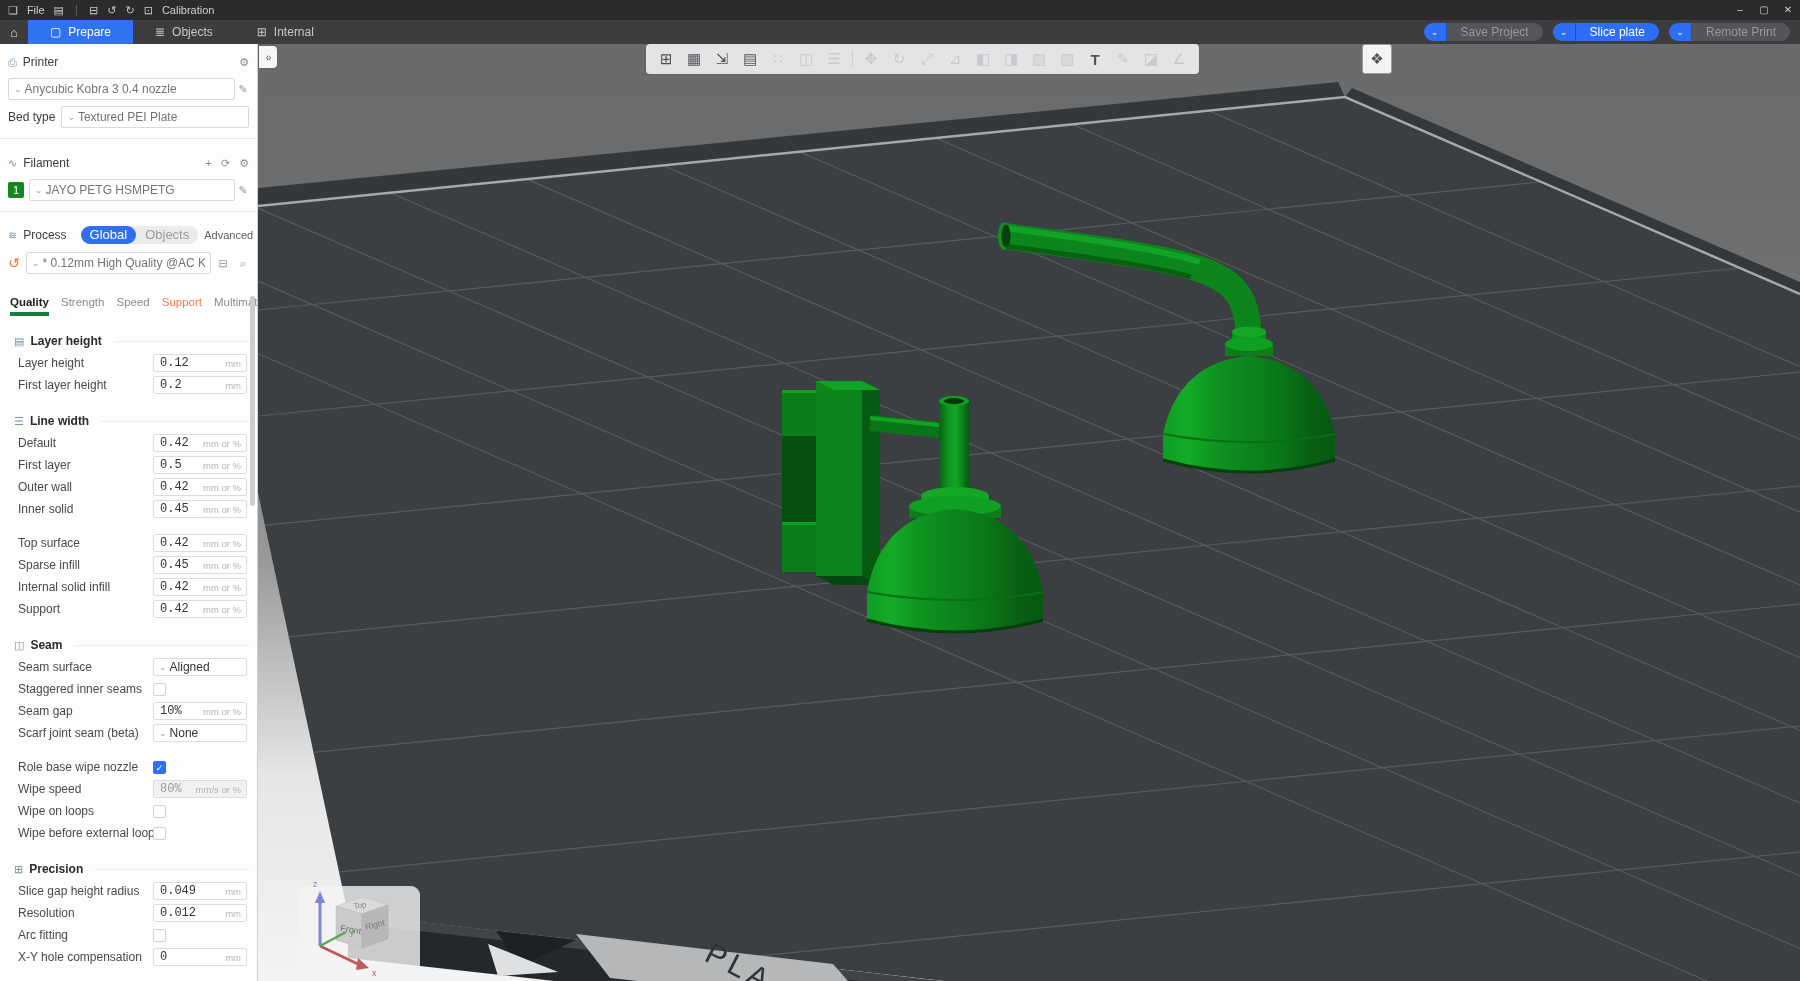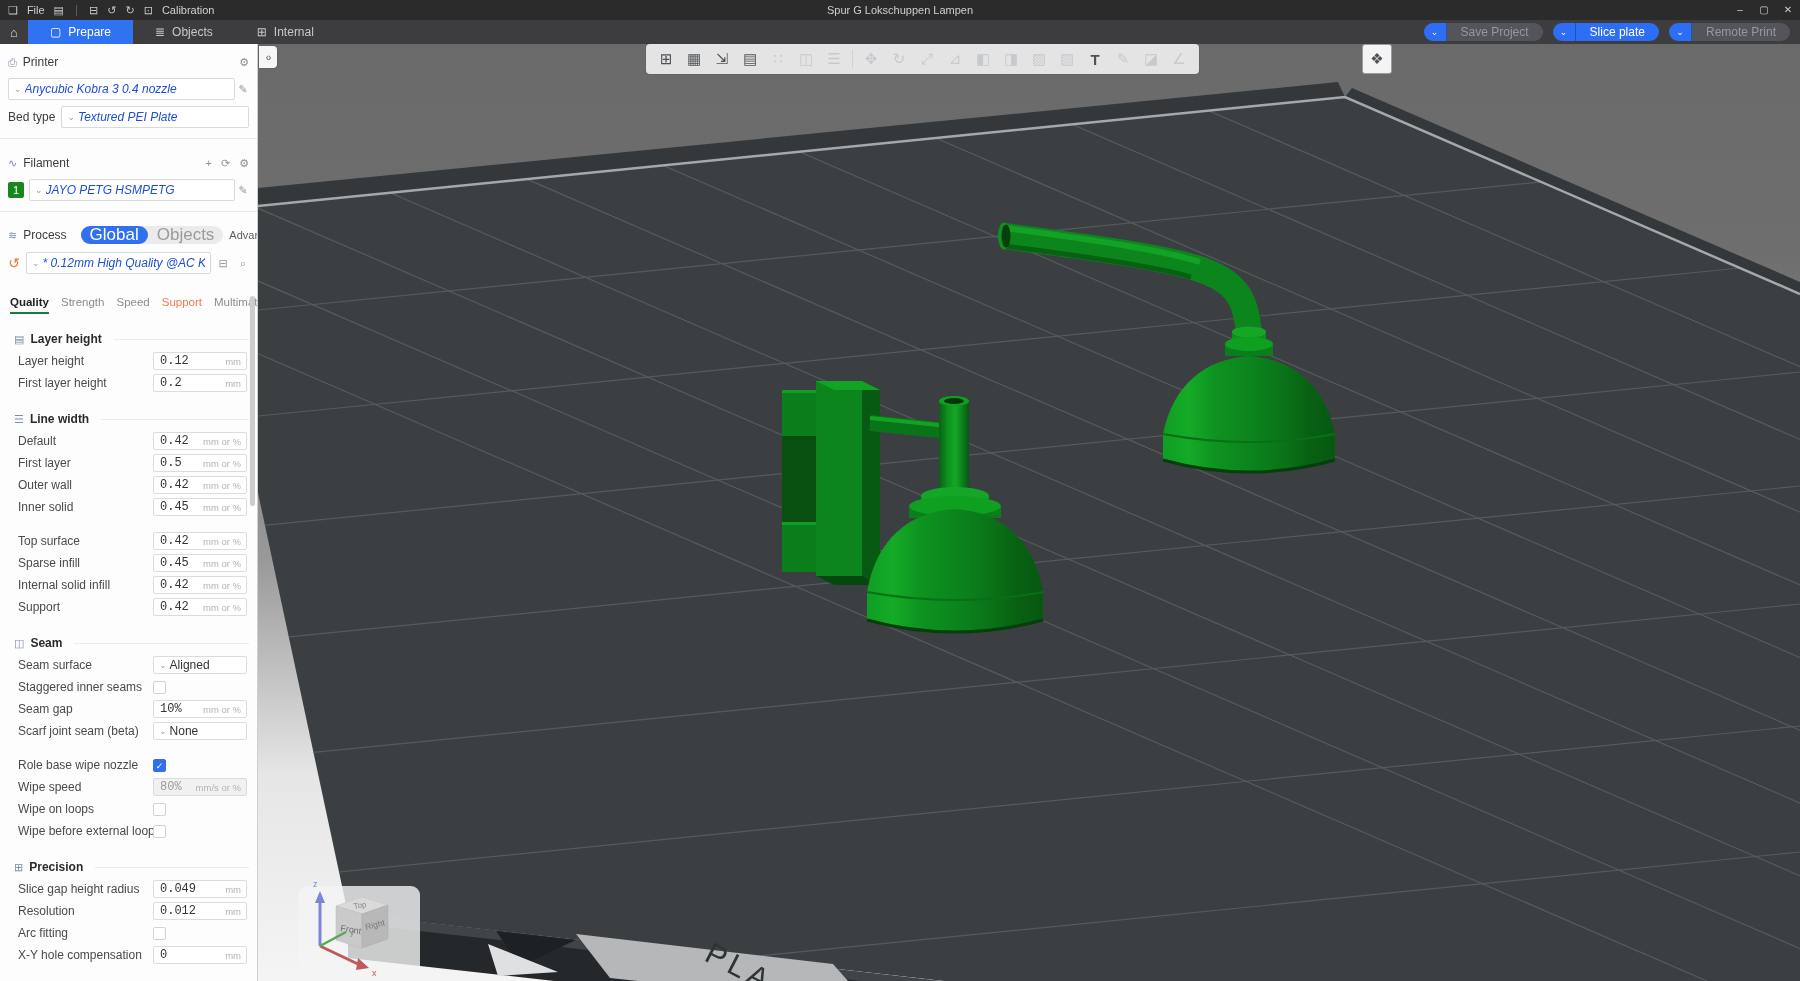--- a/index.html
+++ b/index.html
@@ -26,37 +26,37 @@
   .pill.primary .lab{background:#2e6ef5;color:#fff;}
   
   .main{display:flex;height:937px;}
   .sidebar{width:258px;flex:none;box-sizing:border-box;background:#fdfdfd;border-right:1px solid #cfcfcf;position:relative;font-size:12px;color:#333;overflow:hidden;}
   .sec-head{display:flex;align-items:center;gap:6px;height:24px;padding:0 8px;color:#3c3c3c;}
   .sec-head .shico{color:#7d8fa9;font-size:11px;}
   .sec-right{margin-left:auto;display:flex;gap:9px;color:#8f8f8f;font-size:11px;align-items:center;}
   .selrow{display:flex;align-items:center;margin:4px 6px 0 8px;}
   .selbox{flex:1;height:20px;border:1px solid #d9d9d9;border-radius:2px;background:#fff;display:flex;align-items:center;padding:0 5px;gap:3px;min-width:0;}
   .selbox .chev{color:#9a9a9a;font-size:9px;}
-  .selbox .stext{white-space:nowrap;overflow:hidden;color:#1d4ed8;font-style:italic;}
+  .selbox .stext{white-space:nowrap;overflow:hidden;color:#737373;}
   .mini-ico{width:16px;text-align:center;color:#9a9a9a;font-size:11px;flex:none;}
   .bedrow{display:flex;align-items:center;margin:6px 8px 0 8px;gap:6px;}
   .bedrow .blabel{color:#3c3c3c;flex:none;}
   .divider{height:1px;background:#e7e7e7;margin-top:10px;}
   .slotbadge{width:16px;height:16px;background:#15871e;color:#fff;font-size:11px;display:flex;align-items:center;justify-content:center;border-radius:2px;margin-right:5px;flex:none;}
-  .gpill{display:flex;background:#ebebeb;border-radius:9px;height:18px;font-size:17px;margin-left:8px;}
+  .gpill{display:flex;background:#ebebeb;border-radius:9px;height:18px;font-size:13px;margin-left:8px;}
   .gpill .seg{padding:0 9px;line-height:18px;color:#9b9b9b;}
   .gpill .seg.active{background:#2f6ff0;color:#fff;border-radius:9px;}
   .advlbl{font-size:11px;color:#5f5f5f;}
   .switch{width:22px;height:12px;background:#2f6ff0;border-radius:6px;position:relative;flex:none;}
   .switch::after{content:"";position:absolute;right:1px;top:1px;width:10px;height:10px;border-radius:50%;background:#fff;}
   .presetrow{display:flex;align-items:center;margin:4px 6px 0 6px;gap:4px;}
   .reset-ico{color:#f0772e;font-size:14px;width:16px;text-align:center;flex:none;}
   .tabs{display:flex;gap:12px;margin:22px 0 0 10px;font-size:11.5px;white-space:nowrap;overflow:hidden;}
   .ptab{color:#8c8c8c;padding-bottom:4px;}
-  .ptab.active{color:#222;font-weight:bold;border-bottom:2px solid #15803d;}
+  .ptab.active{color:#222;font-weight:bold;border-bottom:4px solid #15803d;}
   .ptab.modified{color:#f0784f;}
   
   #param-sections{margin-top:2px;}
   .psec-head{display:flex;align-items:center;gap:6px;margin:16px 8px 2px 14px;height:18px;}
   .psec-icon{color:#7d8fa9;font-size:11px;}
   .psec-title{font-weight:bold;font-size:12px;color:#2b2b2b;}
   .psec-line{flex:1;height:1px;background:#ececec;margin-left:6px;}
   .prow{display:flex;align-items:center;height:22px;padding:0 10px 0 18px;}
   .plabel{flex:1;color:#4a4a4a;font-size:12px;white-space:nowrap;overflow:hidden;}
   .pinput,.pselect{width:94px;height:18px;border:1px solid #dcdcdc;border-radius:2px;background:#fff;display:flex;align-items:center;box-sizing:border-box;flex:none;}
@@ -90,21 +90,20 @@
     <span class="tb-ico">❏</span>
     <span>File</span>
     <span class="tb-ico">▤</span>
     <span class="tb-sep"></span>
     <span class="tb-ico">⊟</span>
     <span class="tb-ico">↺</span>
     <span class="tb-ico">↻</span>
     <span class="tb-ico">⊡</span>
     <span>Calibration</span>
   </div>
-  <div class="tb-title">Spur G Lokschuppen Lampen</div>
   <div class="tb-win">
     <span>–</span>
     <span>▢</span>
     <span>✕</span>
   </div>
 </div>
 
 <div class="tabbar">
   <div class="home-btn">
       <span>⌂</span>

